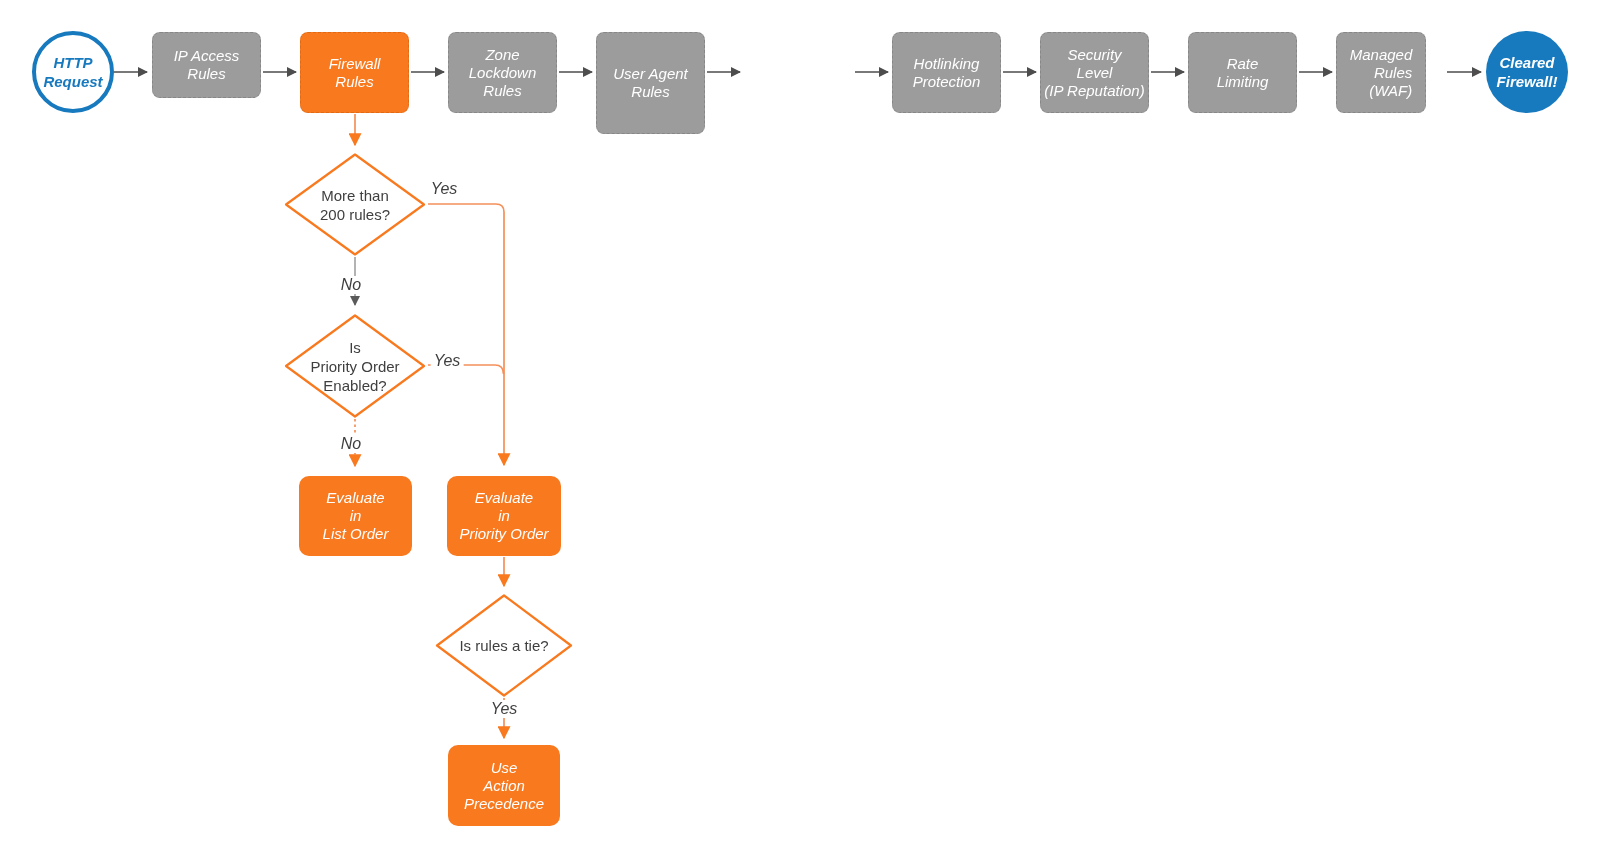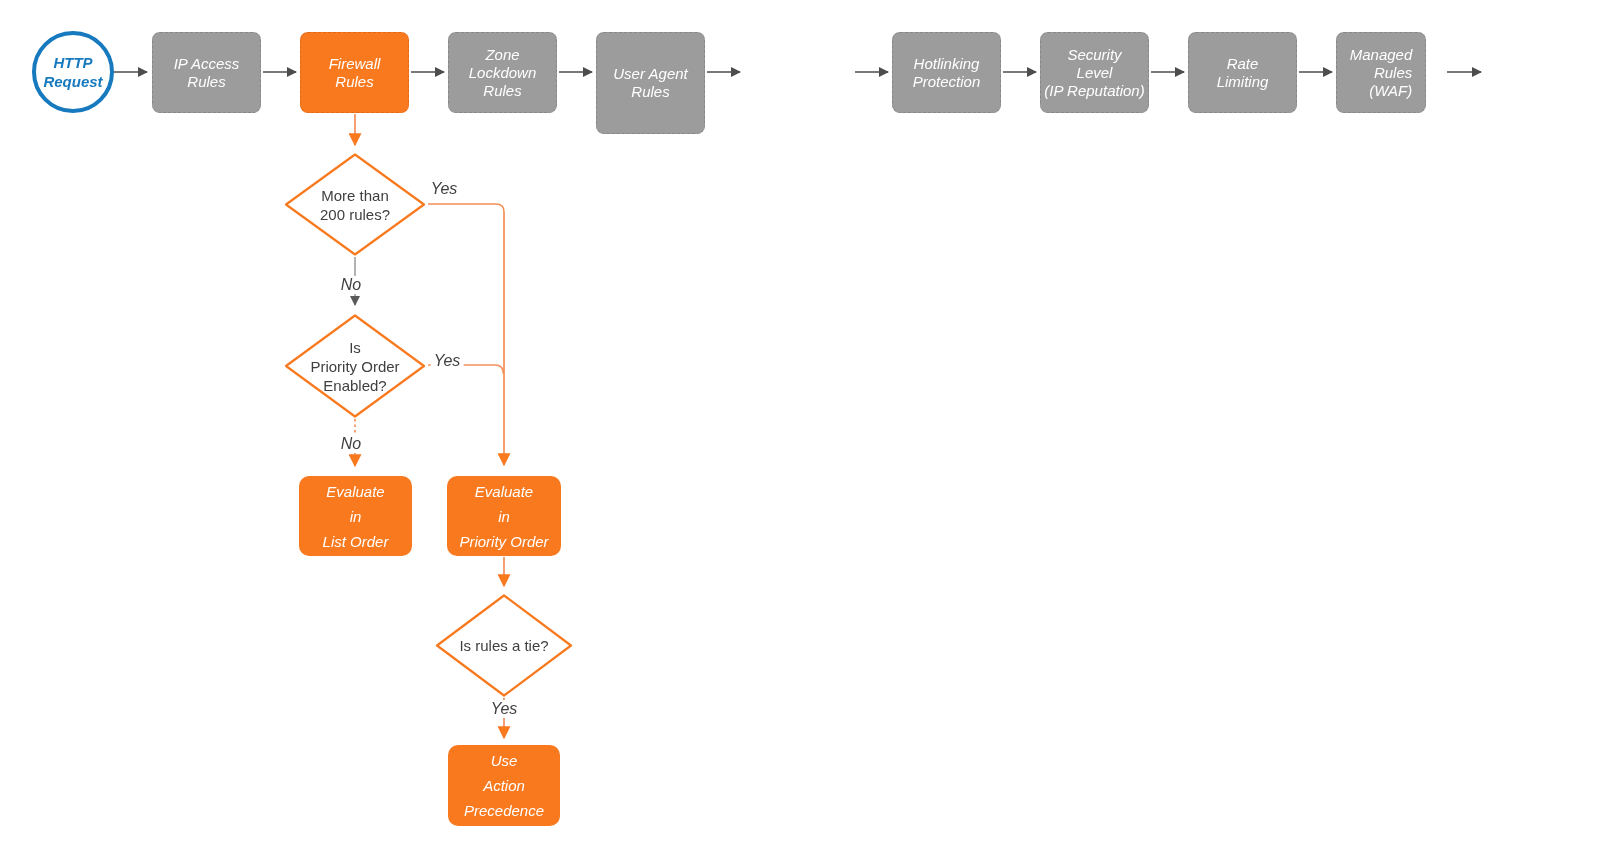--- a/index.html
+++ b/index.html
@@ -33,21 +33,21 @@
     color: #ffffff;
     font-style: italic;
     font-size: 15px;
     line-height: 18px;
   }
   .action { border-radius: 10px; background: #f8791e; border: none; }
   .action .node-label {
     color: #ffffff;
     font-style: italic;
     font-size: 15px;
-    line-height: 25px;
+    line-height: 18px;
   }
   .circle { border-radius: 50%; }
   .circle.start { background: #ffffff; border: 4px solid #1779be; }
   .circle.start .node-label {
     color: #1779be;
     font-weight: bold;
     font-style: italic;
     font-size: 15px;
     line-height: 19px;
   }
@@ -125,21 +125,21 @@
     </g>
 
     <path d="M355,257 V305" stroke="#9a9a9a" stroke-width="1.5" fill="none" marker-end="url(#mGray)"></path>
   </svg>
 
   <div class="node circle start" style="left:32px; top:31px; width:82px; height:82px;">
     <span class="node-label">HTTP
 Request</span>
   </div>
 
-  <div class="node box gray" style="left:152px; top:32px; width:109px; height:81px;">
+  <div class="node box gray" style="left:152px; top:32px; width:109px; height:66px;">
     <span class="node-label">IP Access
 Rules</span>
   </div>
   <div class="node box orange" style="left:300px; top:32px; width:109px; height:81px;">
     <span class="node-label">Firewall
 Rules</span>
   </div>
   <div class="node box gray" style="left:448px; top:32px; width:109px; height:81px;">
     <span class="node-label">Zone
 Lockdown
@@ -161,20 +161,24 @@
     <span class="node-label">Security
 Level
 (IP Reputation)</span>
   </div>
   <div class="node box gray" style="left:1336px; top:32px; width:90px; height:81px;text-align:right;">
     <span class="node-label">Managed
 Rules
 (WAF)</span>
   </div>
 
+  <div class="node circle end" style="left:1486px; top:31px; width:82px; height:82px;">
+    <span class="node-label">Cleared
+Firewall!</span>
+  </div>
 
   <div class="diamond" style="left:283px; top:152px; width:144px; height:105px;">
     <svg viewBox="0 0 144 105" preserveAspectRatio="none">
       <polygon points="72,2.5 141,52.5 72,102.5 3,52.5" fill="#ffffff" stroke="#f8791e" stroke-width="2.2" stroke-linejoin="round"></polygon>
     </svg>
     <span class="diamond-label">More than
 200 rules?</span>
   </div>
 
   <div class="diamond" style="left:283px; top:313px; width:144px; height:106px;">

